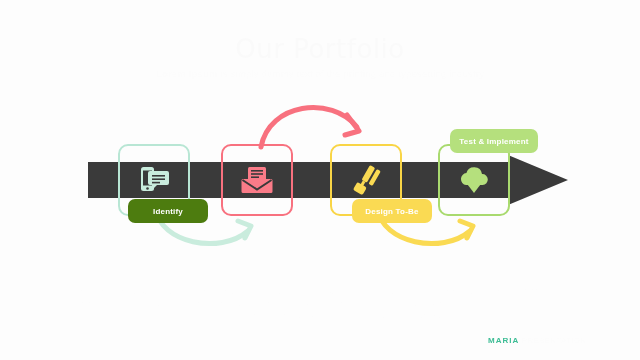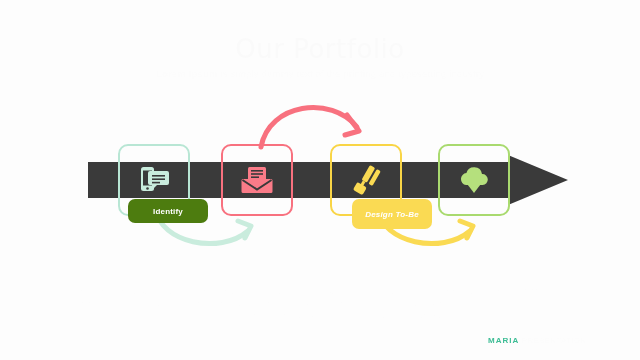--- a/index.html
+++ b/index.html
@@ -48,21 +48,21 @@
   .icon.i3{left:346px;top:160px;}
   .icon.i4{left:454px;top:160px;}
 
   
   .badge{position:absolute;border-radius:7px;color:#ffffff;
          font-size:8px;font-weight:700;letter-spacing:.2px;
          display:flex;align-items:center;justify-content:center;
          white-space:nowrap;box-sizing:border-box;}
   .badge.identify {left:128px;top:199px;width:80px;height:24px;background:#4d7c0f;}
   .badge.review   {left:238px;top:129px;width:82px;height:24px;background:#fa7b88;}
-  .badge.design   {left:352px;top:199px;width:80px;height:30px;background:#fada53;font-style:italic;}
+  .badge.design   {left:352px;top:199px;width:80px;height:24px;background:#fada53;}
   .badge.test     {left:450px;top:129px;width:88px;height:24px;background:#b5e07d;}
 
   
   .curve{position:absolute;pointer-events:none;}
   .curve.c-teal  {left:150px;top:205px;}
   .curve.c-pink  {left:255px;top:93px;}
   .curve.c-yellow{left:372px;top:205px;}
 
   
   .brand{position:absolute;left:488px;top:336px;font-size:8px;
@@ -148,20 +148,21 @@
 
   <div class="curve c-yellow">
     <svg width="120" height="60" viewBox="0 0 120 60">
       <path d="M6 4 C10 38 70 50 98 26" fill="none" stroke="#fada53" stroke-width="5" stroke-linecap="round"></path>
       <path d="M88 16 L101 21 L95 33" fill="none" stroke="#fada53" stroke-width="5" stroke-linecap="round" stroke-linejoin="round"></path>
     </svg>
   </div>
 
   <div class="badge identify">Identify</div>
   <div class="badge design">Design To-Be</div>
+  <div class="badge test">Test &amp; Implement</div>
 
   <div class="body-copy">Lorem Ipsum is simply dummy text of the printing and typesetting industry. Lorem Ipsum has been the industry standard dummy text ever since the 1500s, when an unknown printer took a galley of type and scrambled it to make a type specimen book. It has survived not only five centuries, but also the leap into electronic typesetting, remaining essentially unchanged. It was popularised in the 1960s.</div>
 
   <div class="brand">
     <span>MARIA</span><span class="sub"> PRESENTATION</span>
   </div>
 
 </div>
 
 </body></html>

